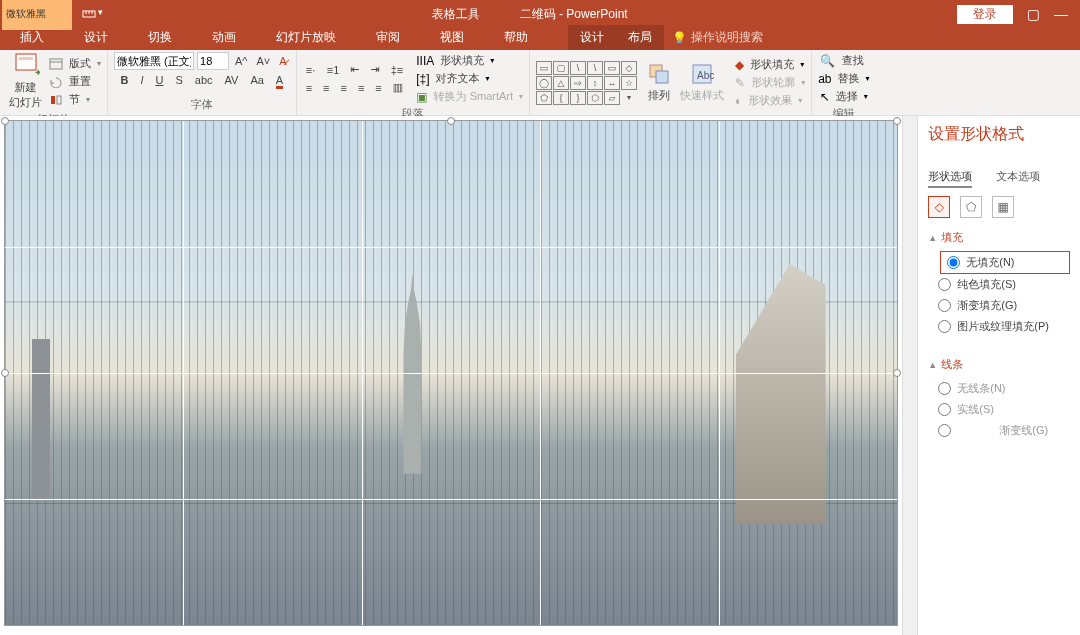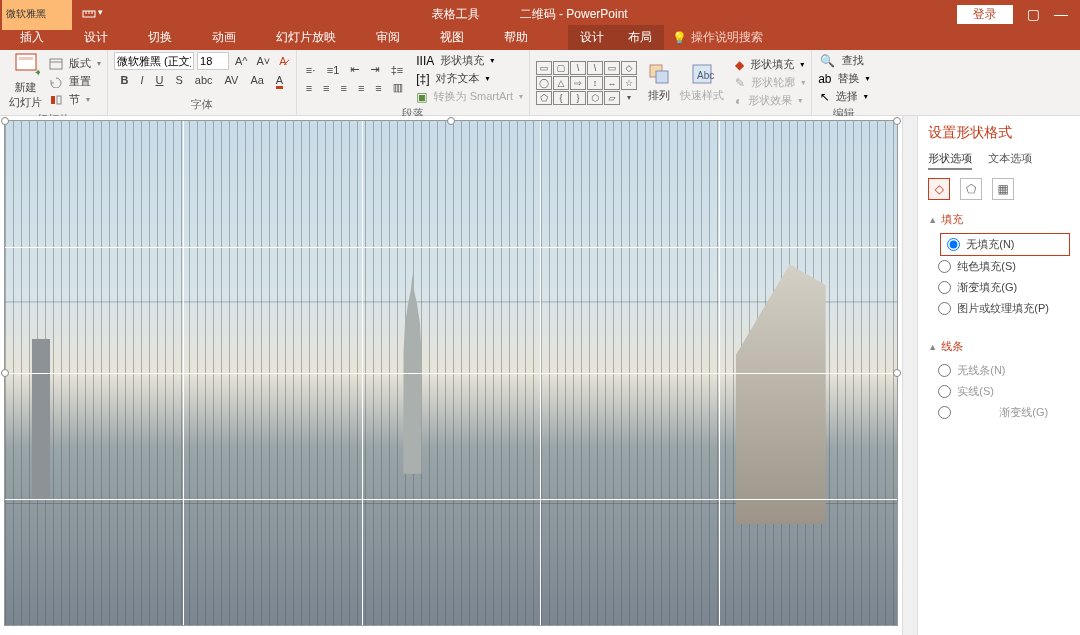--- a/index.html
+++ b/index.html
@@ -49,22 +49,22 @@
 .b3 { left: 3%; bottom: 25%; width: 18px; height: 160px; background:#8d9296;}
 .gridlines { position: absolute; inset: 0; pointer-events: none; }
 .gridlines .v { position: absolute; top: 0; bottom: 0; width: 1px; background: #fff; }
 .gridlines .h { position: absolute; left: 0; right: 0; height: 1px; background: #fff; }
 .handle { position: absolute; width: 8px; height: 8px; background: #fff; border: 1px solid #888; border-radius: 50%; }
 
 .scrollcol { width: 16px; background: #f0f0f0; border-left: 1px solid #ddd; }
 
 
 .pane { width: 170px; border-left: 1px solid #ddd; padding: 8px 10px; background: #fff; }
-.pane-title { color: #C43E1C; font-size: 14px; margin-bottom: 9px; }
-.pane-tabs { display: flex; gap: 16px; font-size: 11px; color: #555; margin-bottom: 8px; }
+.pane-title { color: #C43E1C; font-size: 16px; margin-bottom: 24px; }
+.pane-tabs { display: flex; gap: 24px; font-size: 11px; color: #555; margin-bottom: 8px; }
 .pane-tabs .sel { border-bottom: 2px solid #888; padding-bottom: 2px; color: #333; }
 .pane-icons { display: flex; gap: 10px; margin-bottom: 12px; }
 .pane-icons .pi { width: 22px; height: 22px; border: 1px solid #bbb; display: flex; align-items: center; justify-content: center; font-size: 12px; color: #666; }
 .pane-icons .pi.sel { border: 1px solid #C43E1C; background: #fdf2ef; color: #C43E1C; }
 .section-hd { color: #C43E1C; font-size: 11px; margin: 6px 0; }
 .opt { display: flex; align-items: center; gap: 6px; font-size: 11px; color: #444; padding: 3px 2px 3px 10px; }
 .opt input { margin: 0; }
 .opt.boxed { border: 1px solid #C43E1C; padding: 3px 6px; margin-left: 12px; }
 .caret { font-size: 9px; color: #888; margin-right: 4px; }
 </style>

